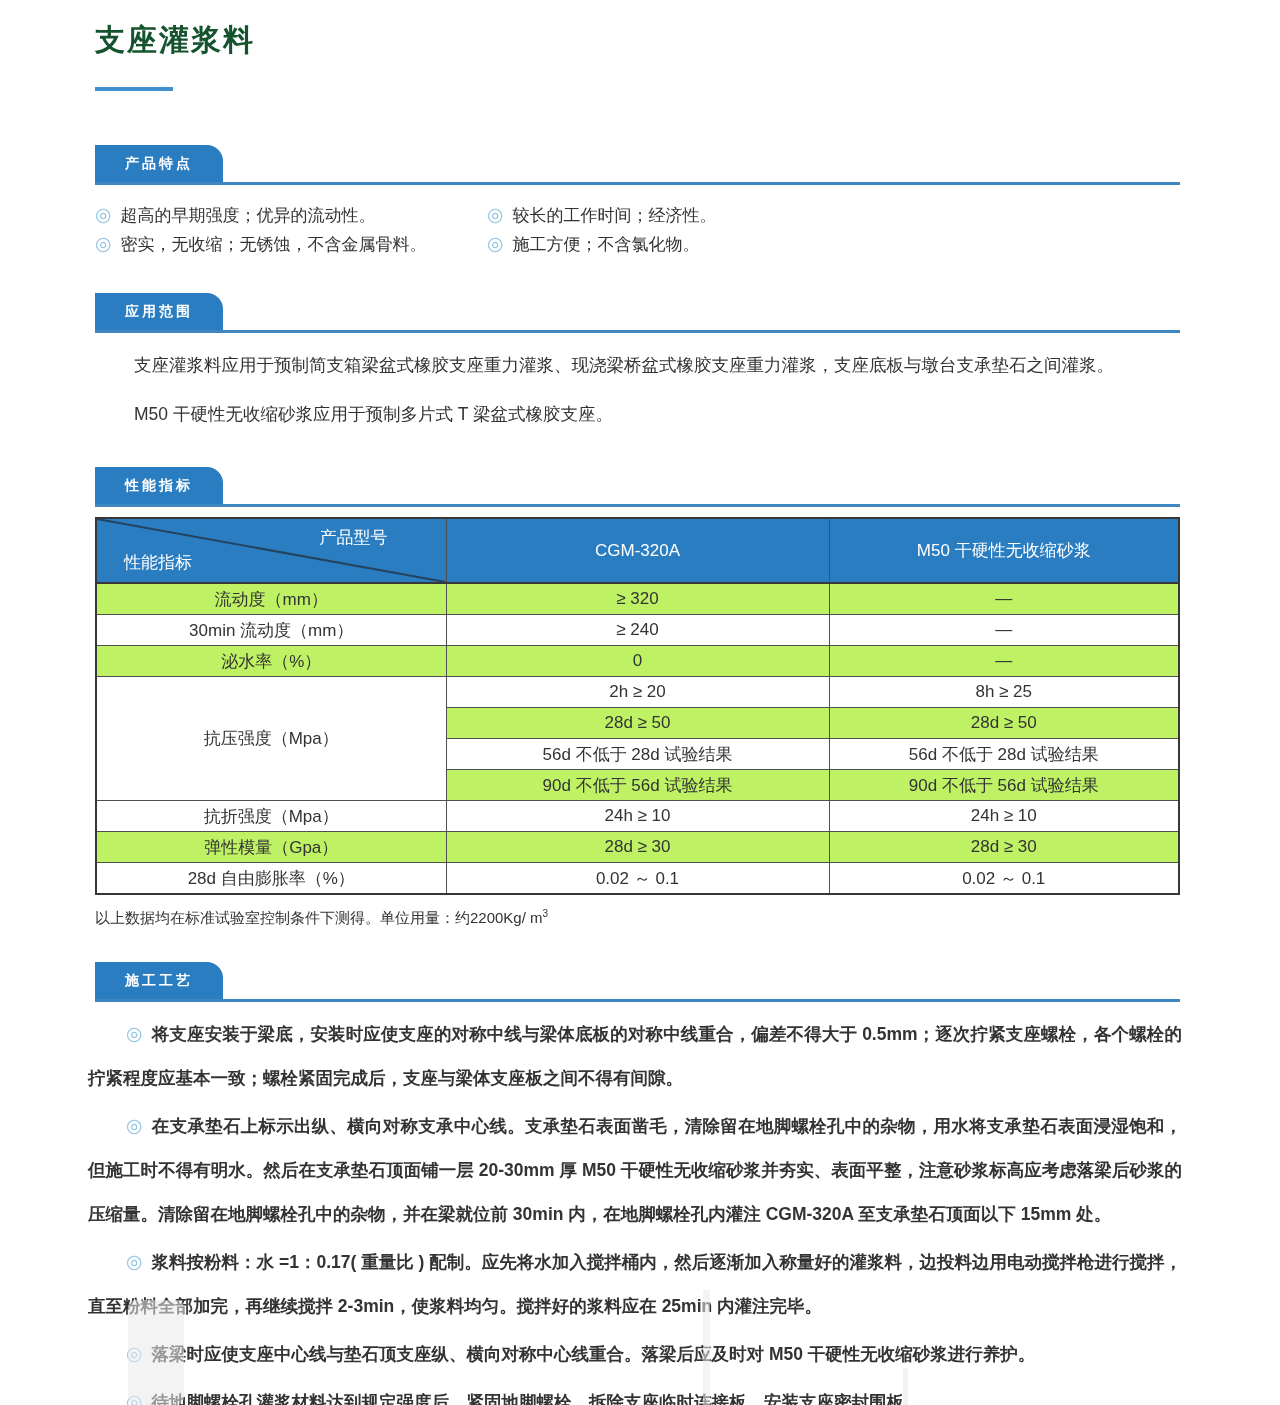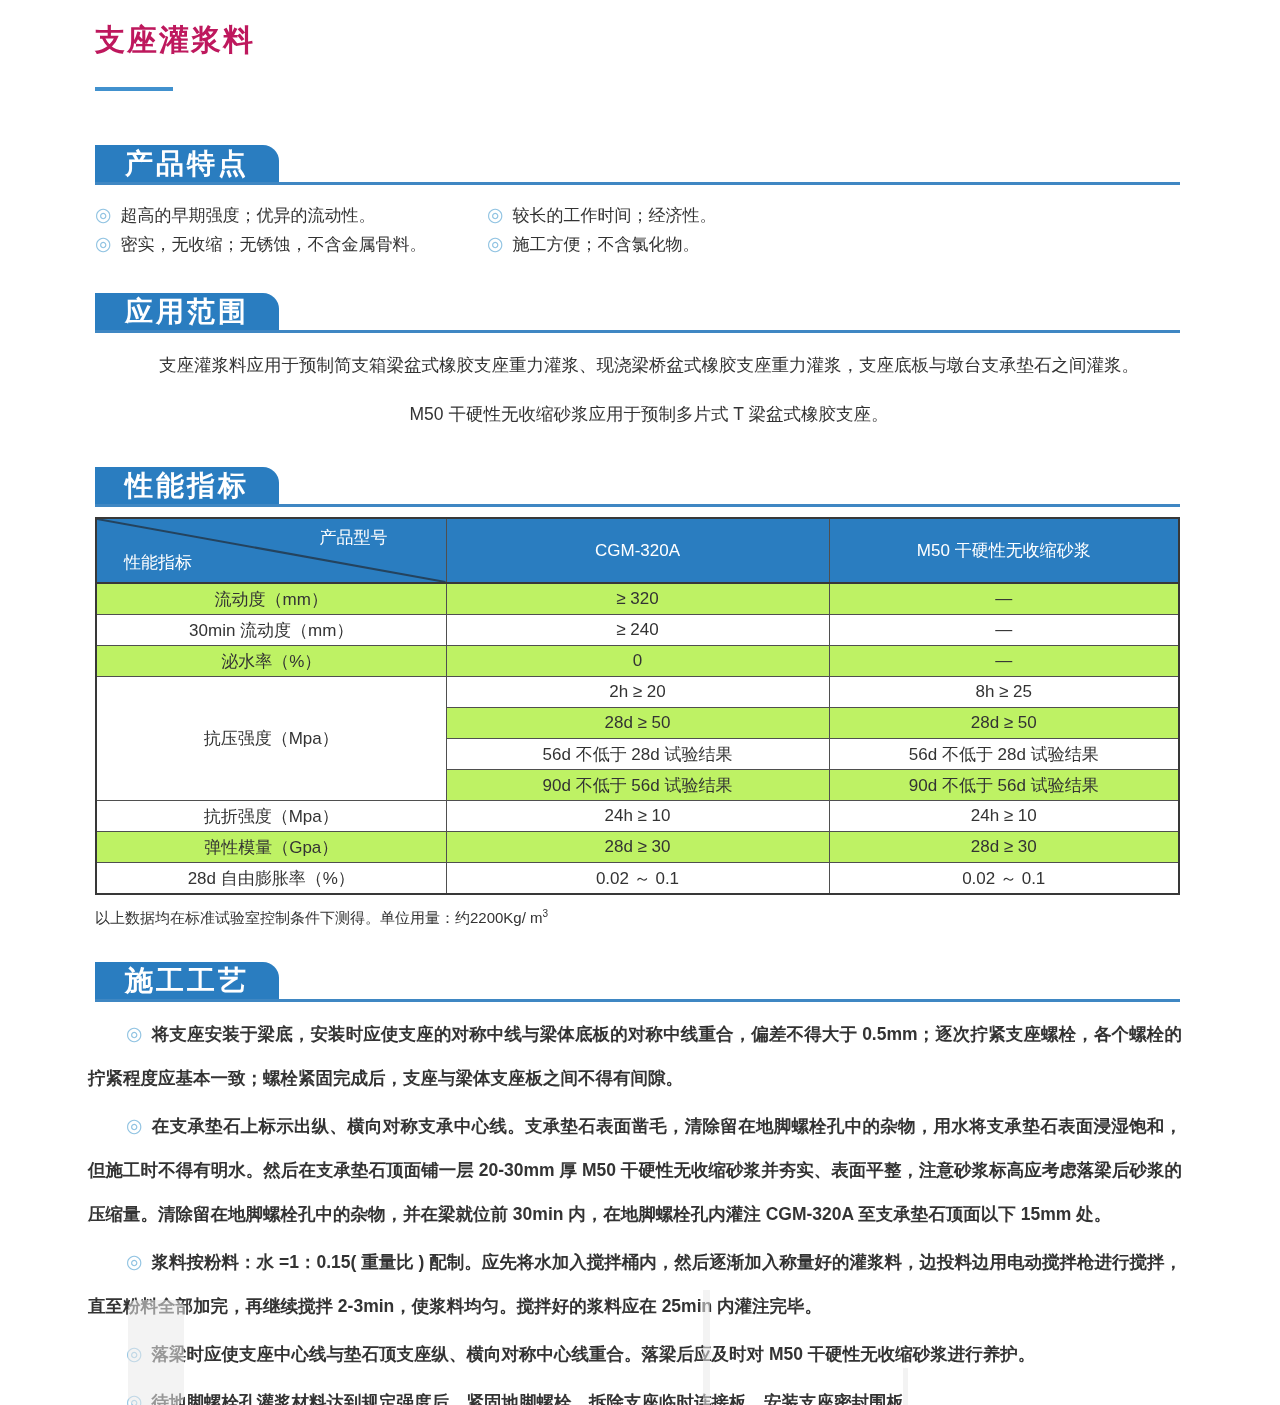--- a/index.html
+++ b/index.html
@@ -3,42 +3,42 @@
 <meta charset="utf-8">
 <style>
   html,body { margin:0; padding:0; }
   body {
     width:1280px; height:1405px; background:#ffffff; overflow:hidden; position:relative;
     font-family:"Liberation Sans","DejaVu Sans",sans-serif; color:#333333;
   }
   .page { padding:0 100px 0 95px; position:relative; }
 
   
-  .doc-title { margin-top:20px; font-size:30px; font-weight:bold; color:#be185d; letter-spacing:2px; }
+  .doc-title { margin-top:20px; font-size:30px; font-weight:bold; color:#14532d; letter-spacing:2px; }
   .title-underline { width:78px; height:4px; background:#4191ce; margin-top:26px; }
 
   
   .sec { margin-top:34px; }
   .sec-bar { border-bottom:3px solid #3f87c3; font-size:0; }
   .sec-tab {
     display:inline-block; background:#2a7dc0; color:#ffffff; font-weight:bold;
-    font-size:28px; line-height:37px; padding:0 30px; letter-spacing:3px;
+    font-size:14px; line-height:37px; padding:0 30px; letter-spacing:3px;
     border-top-right-radius:16px; vertical-align:bottom;
   }
 
   .bullet { color:#90c3e2; font-size:19px; margin-right:9px; }
 
   
   .sec-features { margin-top:54px; }
   .features { margin-top:16px; display:grid; grid-template-columns:392px 1fr; column-gap:0; row-gap:0; }
   .feat-col .feat-item { font-size:17px; line-height:28px; }
 
   
   .app-text { margin-top:13px; padding-left:23px; font-size:17.5px; line-height:33px; }
-  .app-text p { margin:16px;text-align:center; }
+  .app-text p { margin:16px; }
 
   
   .sec-performance { margin-top:36px; }
   .basis-note { margin-top:16px; text-align:center; font-size:16px; }
   table.spec { margin-top:10px; width:100%; border-collapse:collapse; table-layout:fixed; }
   table.spec { border:2px solid #383838; }
   table.spec col.c1 { width:350px; }
   table.spec col.c2 { width:383px; }
   table.spec th, table.spec td {
     border:1px solid #4f4f4f; text-align:center; vertical-align:middle;
@@ -181,21 +181,21 @@
     <div class="footnote"><span>以上数据均在标准试验室控制条件下测得。单位用量：约2200Kg/ m</span><sup>3</sup></div>
   </div>
 
   <div class="sec">
     <div class="sec-bar">
       <span class="sec-tab">施工工艺</span>
     </div>
     <div class="steps">
       <p><span class="bullet">◎</span><span>将支座安装于梁底，安装时应使支座的对称中线与梁体底板的对称中线重合，偏差不得大于 0.5mm；逐次拧紧支座螺栓，各个螺栓的拧紧程度应基本一致；螺栓紧固完成后，支座与梁体支座板之间不得有间隙。</span></p>
       <p><span class="bullet">◎</span><span>在支承垫石上标示出纵、横向对称支承中心线。支承垫石表面凿毛，清除留在地脚螺栓孔中的杂物，用水将支承垫石表面浸湿饱和，但施工时不得有明水。然后在支承垫石顶面铺一层 20-30mm 厚 M50 干硬性无收缩砂浆并夯实、表面平整，注意砂浆标高应考虑落梁后砂浆的压缩量。清除留在地脚螺栓孔中的杂物，并在梁就位前 30min 内，在地脚螺栓孔内灌注 CGM-320A 至支承垫石顶面以下 15mm 处。</span></p>
-      <p><span class="bullet">◎</span><span>浆料按粉料：水 =1：0.15( 重量比 ) 配制。应先将水加入搅拌桶内，然后逐渐加入称量好的灌浆料，边投料边用电动搅拌枪进行搅拌，直至粉料全部加完，再继续搅拌 2-3min，使浆料均匀。搅拌好的浆料应在 25min 内灌注完毕。</span></p>
+      <p><span class="bullet">◎</span><span>浆料按粉料：水 =1：0.17( 重量比 ) 配制。应先将水加入搅拌桶内，然后逐渐加入称量好的灌浆料，边投料边用电动搅拌枪进行搅拌，直至粉料全部加完，再继续搅拌 2-3min，使浆料均匀。搅拌好的浆料应在 25min 内灌注完毕。</span></p>
       <p><span class="bullet">◎</span><span>落梁时应使支座中心线与垫石顶支座纵、横向对称中心线重合。落梁后应及时对 M50 干硬性无收缩砂浆进行养护。</span></p>
       <p><span class="bullet">◎</span><span>待地脚螺栓孔灌浆材料达到规定强度后，紧固地脚螺栓，拆除支座临时连接板，安装支座密封围板。</span></p>
     </div>
   </div>
 
   <div class="sec sec-packaging">
     <div class="sec-bar">
       <span class="sec-tab">包装储存</span>
     </div>
 

